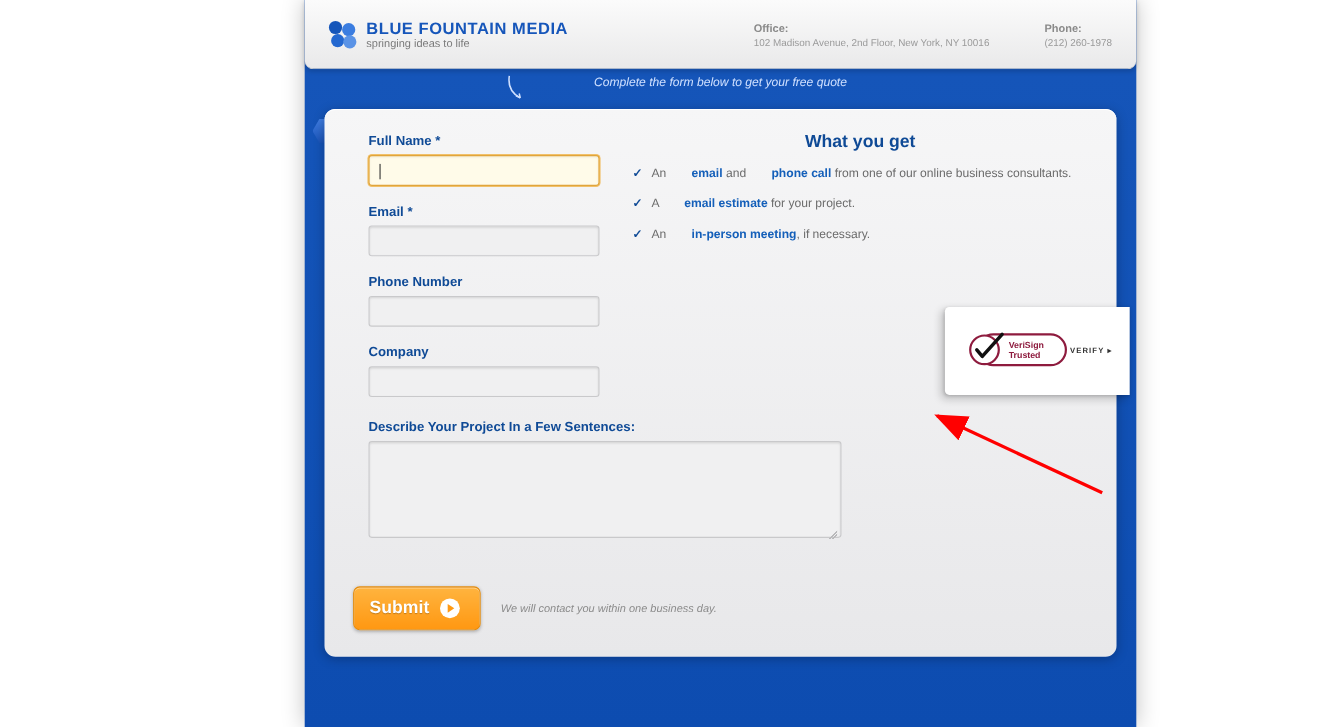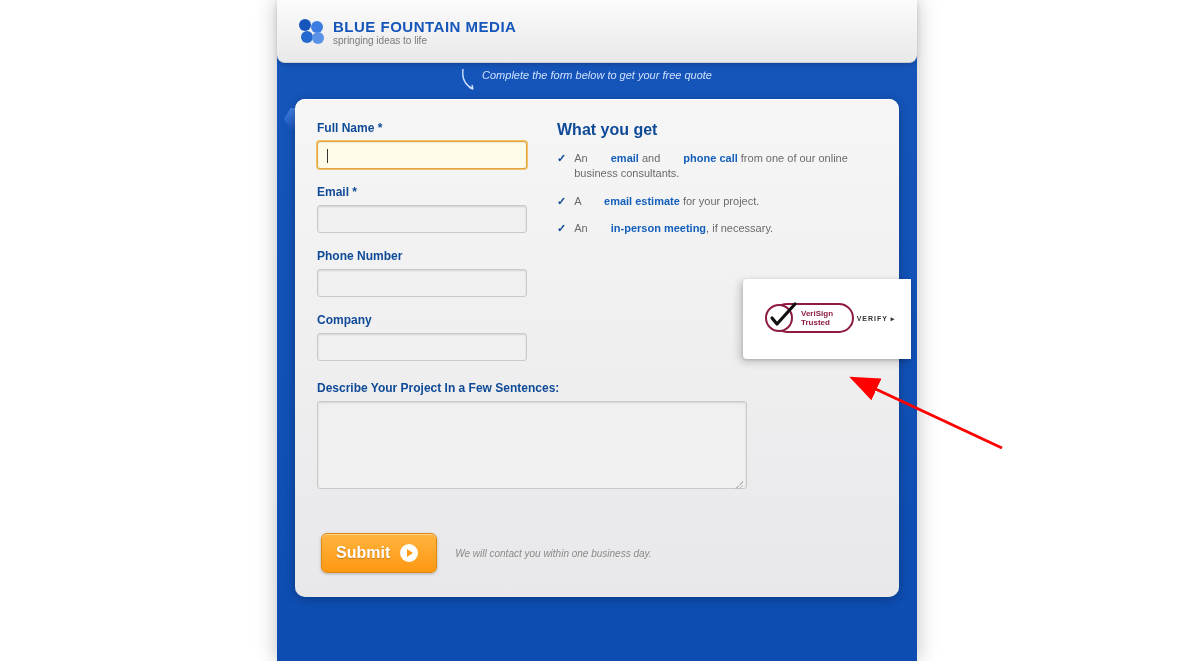--- a/index.html
+++ b/index.html
@@ -8,21 +8,21 @@
       background: #fff;
       width: 1200px;
       height: 661px;
       position: relative;
       overflow: hidden;
     }
     .app-container {
       position: absolute;
       left: 277px;
       top: 0;
-      width: 640px;
+      width: 756px;
       height: 661px;
       background: linear-gradient(180deg, #1656ba 0%, #0d4cb0 100%);
       box-shadow: 0 0 20px rgba(0,0,0,.25);
     }
     .header-bar {
       background: linear-gradient(180deg, #fbfbfb 0%, #e9e9ea 100%);
       border-bottom: 1px solid #cfcfcf;
       border-radius: 0 0 8px 8px;
       padding: 18px 22px 16px 22px;
       display: flex;
@@ -97,29 +97,29 @@
       position: absolute;
       left: 182px; top: -2px;
       width: 24px; height: 26px;
     }
     .form-card {
       position: relative;
       margin: 18px 18px 0 18px;
       background: linear-gradient(180deg, #f6f6f7, #e8e8ea);
       border-radius: 10px;
       box-shadow: 0 2px 10px rgba(0,0,0,.25), inset 0 1px 0 #fff;
-      padding: 22px 26px 26px 22px;
+      padding: 22px 26px 26px 40px;
       height: 498px;
     }
     .two-col {
       display: flex;
       gap: 30px;
     }
     .left-col { flex: 0 0 210px; }
-    .right-col { flex: 1; }
+    .right-col { flex: 1; text-align: center; }
     .field-label {
       font-size: 12px;
       font-weight: bold;
       color:#0f4a96;
       margin-bottom: 6px;
       display:block;
     }
     .text-input, .textarea {
       width: 100%;
       background: #f0f0f1;
@@ -223,20 +223,30 @@
         <span class="c1"></span>
           <span class="c2"></span>
           <span class="c3"></span>
           <span class="c4"></span>
       </div>
       <div class="logo-text">
         <div class="brand">BLUE FOUNTAIN MEDIA</div>
         <div class="tag">springing ideas to life</div>
       </div>
     </div>
+    <div class="header-info">
+      <div>
+        <div class="label">Office:</div>
+        <div>102 Madison Avenue, 2nd Floor, New York, NY 10016</div>
+      </div>
+      <div>
+        <div class="label">Phone:</div>
+        <div>(212) 260-1978</div>
+      </div>
+    </div>
   </div>
 
   <div class="back-pill">
     <span>Back</span>
   </div>
 
   <div class="hero-sub">
     <svg class="arrow-curve" viewBox="0 0 24 26">
       <path d="M4 2 Q 2 16 14 22" stroke="#cfe0ff" stroke-width="1.4" fill="none"></path>
       <path d="M14 22 l-4 -2 m4 2 l-1 -4" stroke="#cfe0ff" stroke-width="1.4" fill="none"></path>

